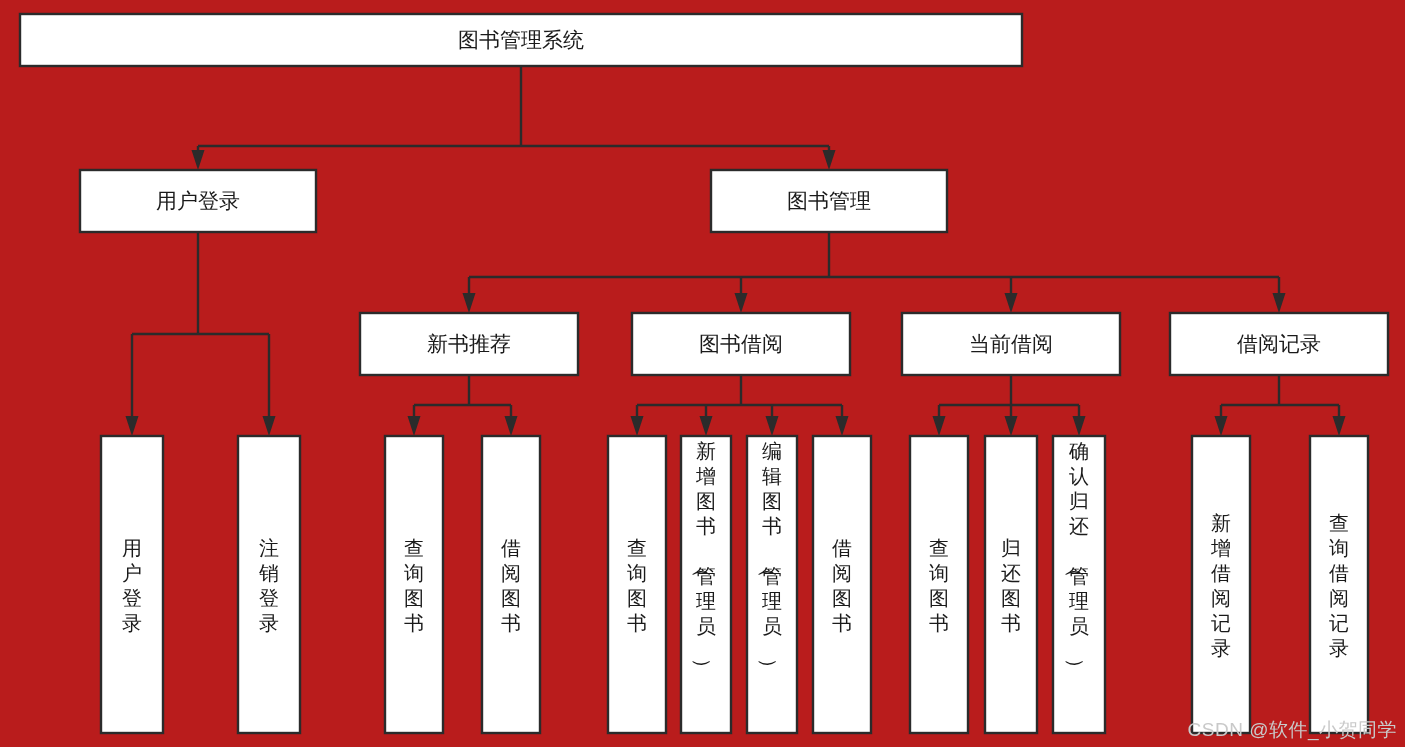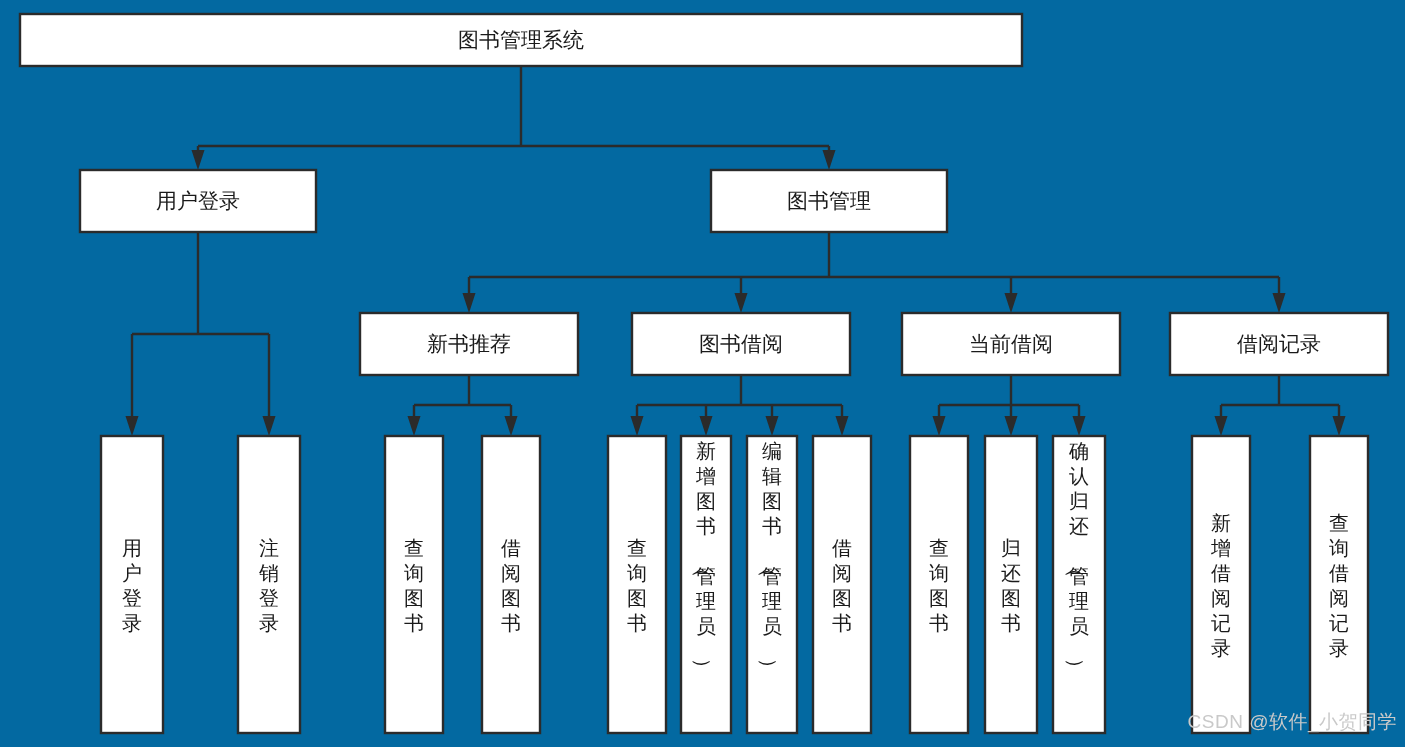--- a/index.html
+++ b/index.html
@@ -11,21 +11,21 @@
   body {
     width: 1405px;
     height: 747px;
     font-family: "Liberation Sans", "DejaVu Sans", sans-serif;
     overflow: hidden;
   }
   #diagram-root {
     position: relative;
     width: 1405px;
     height: 747px;
-    background: #0369a1;
+    background: #b91c1c;
   }
   svg#tree-svg {
     position: absolute;
     left: 0;
     top: 0;
     width: 1405px;
     height: 747px;
     display: block;
   }
   .node-box {
@@ -52,21 +52,21 @@
   }
   .node-label-v {
     font-family: "Liberation Sans", "DejaVu Sans", sans-serif;
     font-size: 20px;
     fill: #1a1a1a;
     text-anchor: middle;
   }
   .watermark-text {
     position: absolute;
     right: 8px;
-    bottom: 12px;
+    bottom: 4px;
     font-family: "Liberation Sans", "DejaVu Sans", sans-serif;
     font-size: 19px;
     color: #c9c9c9;
     letter-spacing: 0.5px;
     white-space: nowrap;
     user-select: none;
   }
 </style>
 </head>
 <body>

